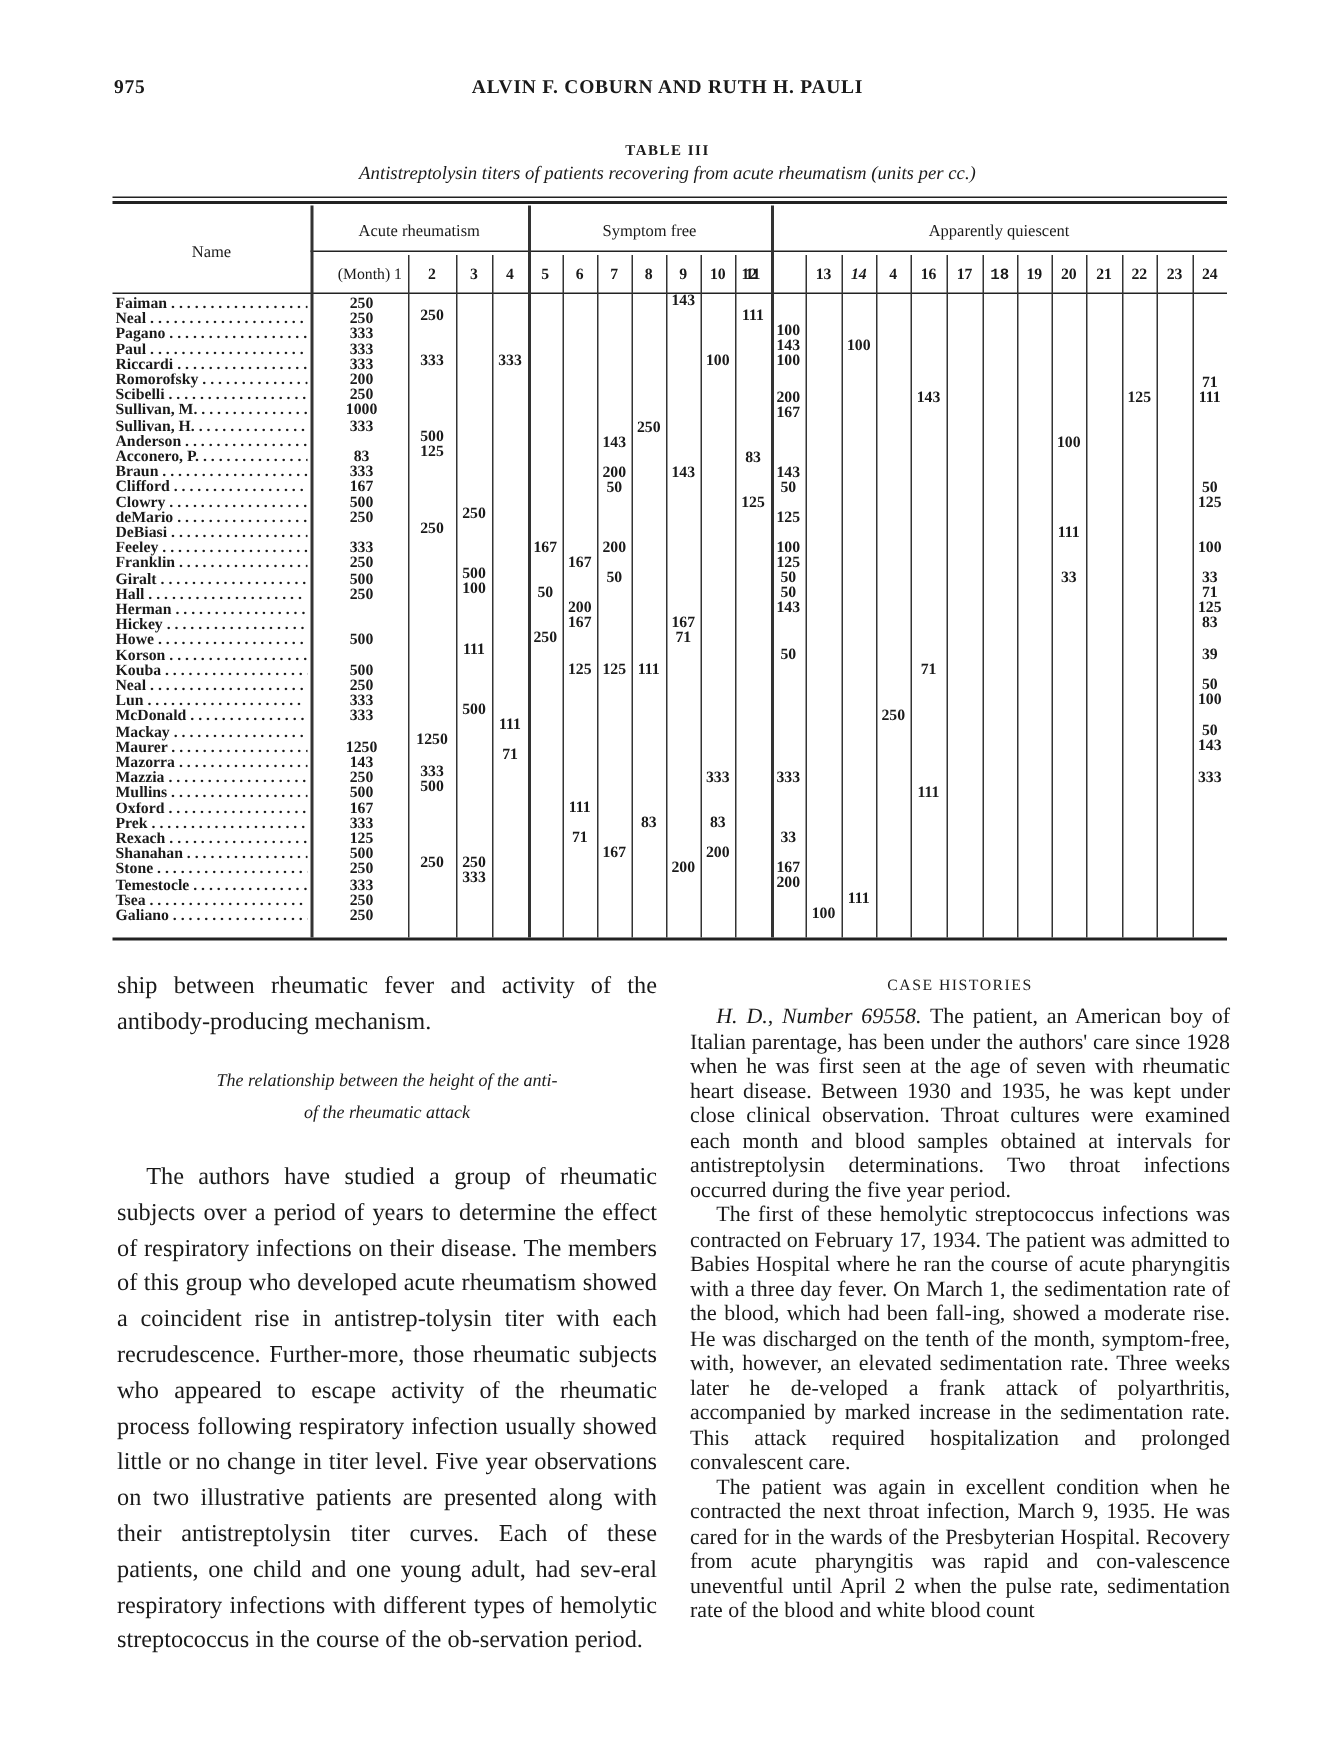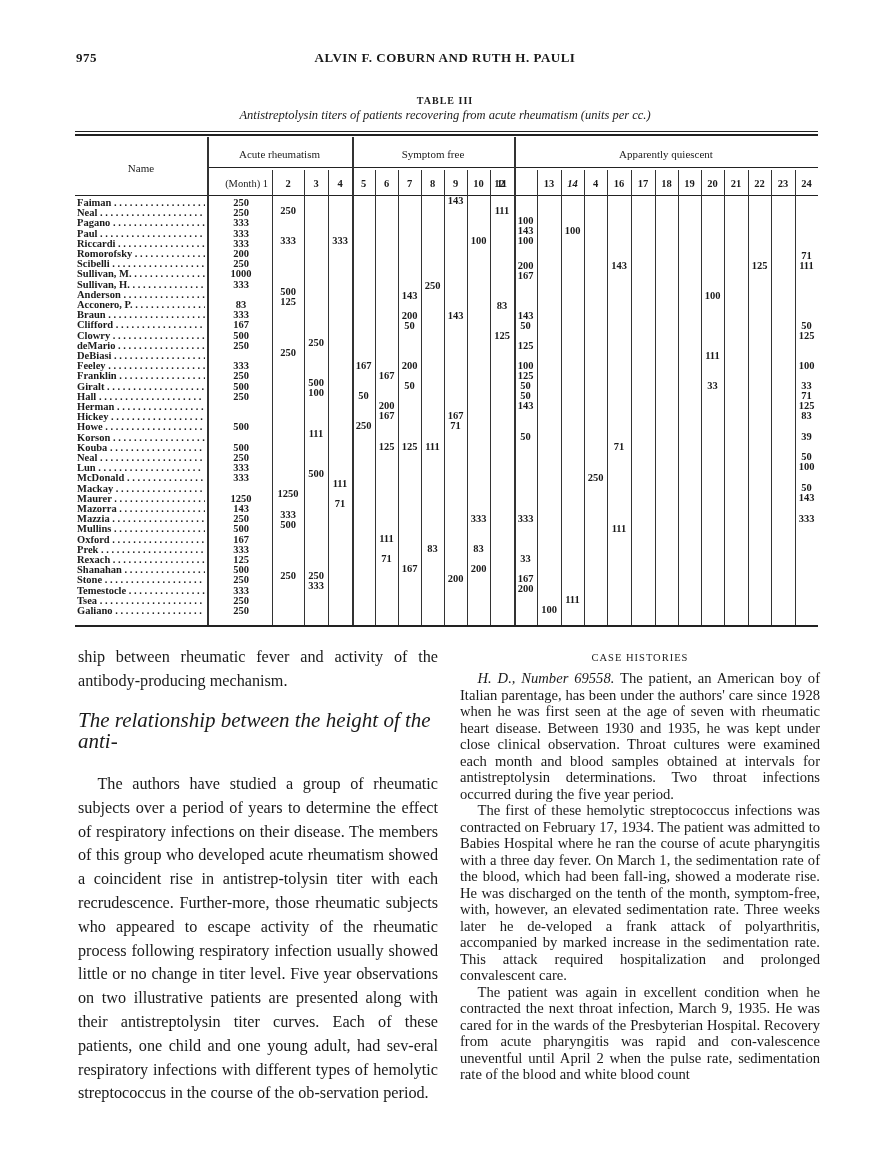--- a/index.html
+++ b/index.html
@@ -9,21 +9,21 @@
   .tbltitle{top:95px;left:0;width:890px;text-align:center;font-size:10px;font-weight:bold;letter-spacing:1px;}
   .tblcap{top:108px;left:0;width:890px;text-align:center;font-size:12.5px;font-style:italic;}
   .rule{position:absolute;background:#222;}
   .vline{position:absolute;width:1px;background:#333;}
   .hdr{position:absolute;font-size:11px;text-align:center;}
   .colnum{position:absolute;font-size:10.5px;font-weight:bold;text-align:center;top:178px;}
   .name{position:absolute;left:77px;font-size:10.5px;font-weight:bold;line-height:10px;white-space:nowrap;width:128px;overflow:hidden;}
   .val{position:absolute;font-size:10.5px;font-weight:bold;line-height:10px;text-align:center;}
   .col{position:absolute;font-size:16.2px;line-height:23.8px;text-align:justify;}
   .col p{margin:0;text-indent:1.2em;}
-  .sect{position:absolute;font-style:italic;text-align:left;font-size:21px;line-height:21px;}
+  .sect{position:absolute;font-style:italic;text-align:center;font-size:12px;line-height:21px;}
   .smallcaps{position:absolute;font-size:10.5px;letter-spacing:1px;text-align:center;}
 </style>
 </head>
 <body>
 
 <div class="abs runhead" style="left:76px;">975</div>
 <div class="abs runhead" style="left:0;width:890px;text-align:center;top:50px;">ALVIN F. COBURN AND RUTH H. PAULI</div>
 
 <div class="abs tbltitle">TABLE III</div>
 <div class="abs tblcap">Antistreptolysin titers of patients recovering from acute rheumatism (units per cc.)</div>
@@ -77,21 +77,21 @@
       <div class="colnum" style="left: 421px; width: 23px;">8</div>
       <div class="colnum" style="left: 444px; width: 23px;">9</div>
       <div class="colnum" style="left: 467px; width: 23px;">10</div>
       <div class="colnum" style="left: 490px; width: 24px;">11</div>
       <div class="colnum" style="left: 488px; width: 23px;">12</div>
       <div class="colnum" style="left: 537px; width: 24px;">13</div>
       <div class="colnum" style="left: 561px; width: 23px; font-style: italic;">14</div>
       <div class="colnum" style="left: 584px; width: 23px;">4</div>
       <div class="colnum" style="left: 607px; width: 24px;">16</div>
       <div class="colnum" style="left: 631px; width: 24px;">17</div>
-      <div class="colnum" style="left: 655px; width: 23px;">18</div>
+      <div class="colnum" style="left: 655px; width: 23px; font-family: Liberation Mono, monospace;">18</div>
       <div class="colnum" style="left: 678px; width: 23px;">19</div>
       <div class="colnum" style="left: 701px; width: 23px;">20</div>
       <div class="colnum" style="left: 724px; width: 24px;">21</div>
       <div class="colnum" style="left: 748px; width: 23px;">22</div>
       <div class="colnum" style="left: 771px; width: 24px;">23</div>
       <div class="colnum" style="left: 795px; width: 23px;">24</div>
     </div>
   <div id="rows">
       <div class="name" style="top: 198px;">Faiman . . . . . . . . . . . . . . . . . . . .</div>
       <div class="val" style="top: 198px; left: 227px; width: 28px;">250</div>
@@ -271,20 +271,21 @@
       <div class="val" style="left: 514px; width: 23px; top: 584px;">200</div>
       <div class="val" style="left: 561px; width: 23px; top: 595px;">111</div>
       <div class="val" style="left: 537px; width: 24px; top: 605px;">100</div>
     </div>
 </div>
 
 <div class="col" style="left:78px;top:646px;width:360px;text-indent:0;">ship between rheumatic fever and activity of the antibody-producing mechanism.</div>
 
 <div class="sect" style="left:78px;top:710px;width:360px;">
   <div>The relationship between the height of the anti-</div>
+  <div>of the rheumatic attack</div>
 </div>
 
 <div class="col" style="left:78px;top:773px;width:360px;">
   <p>The authors have studied a group of rheumatic subjects over a period of years to determine the effect of respiratory infections on their disease. The members of this group who developed acute rheumatism showed a coincident rise in antistrep-tolysin titer with each recrudescence. Further-more, those rheumatic subjects who appeared to escape activity of the rheumatic process following respiratory infection usually showed little or no change in titer level. Five year observations on two illustrative patients are presented along with their antistreptolysin titer curves. Each of these patients, one child and one young adult, had sev-eral respiratory infections with different types of hemolytic streptococcus in the course of the ob-servation period.</p>
 </div>
 
 <div class="smallcaps" style="left:460px;top:652px;width:360px;">CASE HISTORIES</div>
 
 <div class="col" style="left:460px;top:670px;width:360px;font-size:14.6px;line-height:16.5px;">
   <p><i>H. D., Number 69558.</i><span> The patient, an American boy of Italian parentage, has been under the authors' care since 1928 when he was first seen at the age of seven with rheumatic heart disease. Between 1930 and 1935, he was kept under close clinical observation. Throat cultures were examined each month and blood samples obtained at intervals for antistreptolysin determinations. Two throat infections occurred during the five year period.</span></p>

